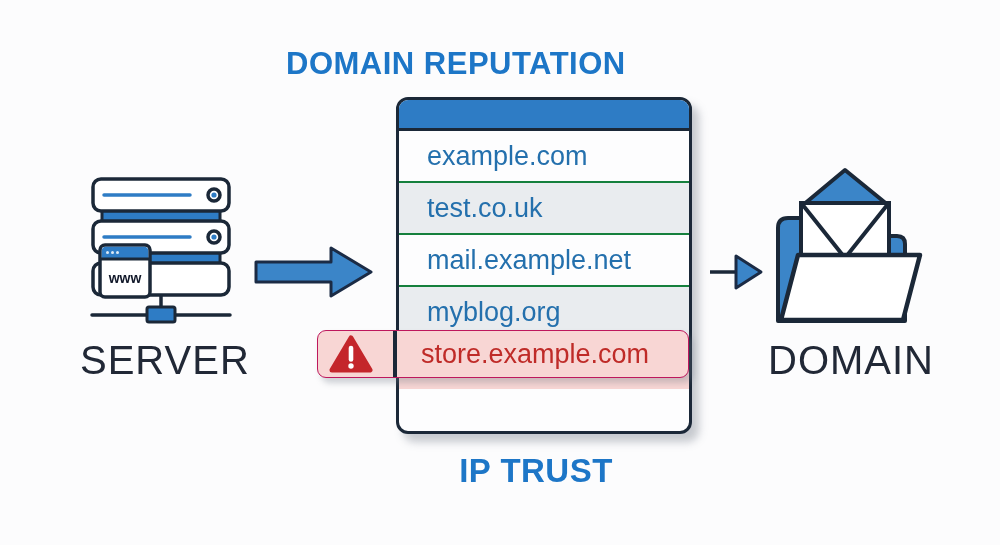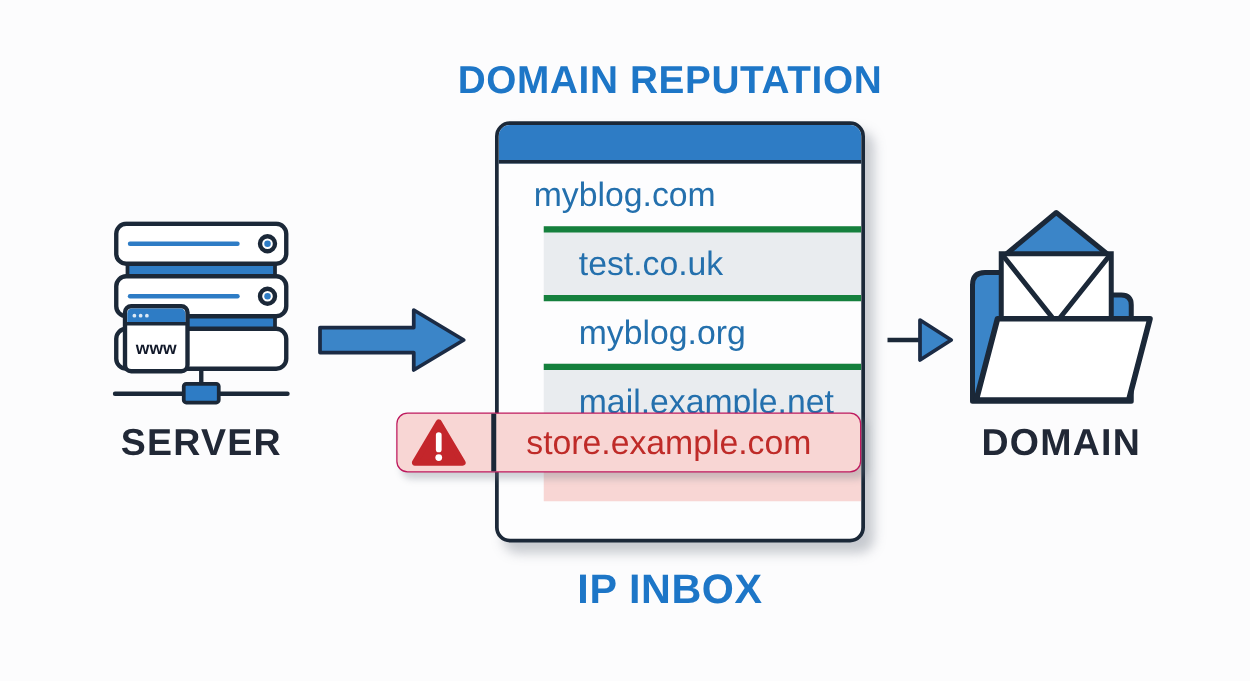--- a/index.html
+++ b/index.html
@@ -1,47 +1,47 @@
 <!DOCTYPE html>
 <html><head>
 <meta charset="utf-8">
 <style>
   html,body{margin:0;padding:0;background:#fff;}
   .canvas{
     position:relative;width:1000px;height:545px;overflow:hidden;
     background:#fcfcfd;font-family:"Liberation Sans",sans-serif;
   }
   .big-title{
-    position:absolute;left:286px;top:46px;width:500px;text-align:center;
+    position:absolute;left:286px;top:46px;width:500px;text-align:left;
     font-size:31px;font-weight:bold;color:#1d76c7;letter-spacing:.5px;
   }
   .sub-title{
     position:absolute;left:286px;top:452px;width:500px;text-align:center;
     font-size:33px;font-weight:bold;color:#1d76c7;letter-spacing:.5px;
   }
   .icon-label{
-    position:absolute;text-align:center;font-size:30px;color:#212836;
-    font-weight:700;letter-spacing:1px;
+    position:absolute;text-align:center;font-size:40px;color:#212836;
+    font-weight:400;letter-spacing:1px;
   }
   .server-label{left:80px;top:338px;width:162px;}
   .inbox-label{left:768px;top:338px;width:162px;}
   .server-svg{position:absolute;left:90px;top:177px;}
   .inbox-svg{position:absolute;left:773px;top:162px;}
   .big-arrow-svg{position:absolute;left:253px;top:245px;}
   .small-arrow-svg{position:absolute;left:704px;top:250px;}
   
   .window{
     position:absolute;left:396px;top:97px;width:290px;height:331px;
     border:3px solid #1b2838;border-radius:12px;background:#fdfdfe;
     box-shadow:7px 8px 9px rgba(110,118,132,.38);overflow:hidden;
   }
   .titlebar{height:28px;background:#2e7cc5;border-bottom:3px solid #1b2838;}
   .rows{position:relative;}
   .row{height:50px;display:flex;align-items:center;}
-  .row + .row{border-top:5px solid #15803d;margin-left:36px;}
+  .row + .row{border-top:2px solid #15803d;}
   .row:nth-child(even){background:#e9ecef;}
   .row:nth-child(odd){background:#fdfdfe;}
   .row.flagged{background:#f8d6d4;border-top-color:#d9a3a0;}
   .row-label{
     padding-left:28px;font-size:27px;color:#2470ad;white-space:nowrap;
   }
   
   .flag-overlay{
     position:absolute;left:317px;top:330px;width:370px;height:46px;
     background:#f8d6d4;border:1px solid #be185d;border-radius:9px;
@@ -95,30 +95,30 @@
   <div class="icon-label server-label">SERVER</div>
 
   <svg class="big-arrow-svg" width="122" height="54" viewBox="0 0 122 54">
     <polygon points="3,17 78,17 78,3 118,27 78,51 78,37 3,37" fill="#3b85c8" stroke="#1b2b45" stroke-width="3" stroke-linejoin="round"></polygon>
   </svg>
 
   <div class="window">
     <div class="titlebar"></div>
     <div class="rows" id="rows">
         <div class="row">
-          <span class="row-label">myblog.com</span>
+          <span class="row-label">example.com</span>
         </div>
         <div class="row">
           <span class="row-label">test.co.uk</span>
         </div>
         <div class="row">
-          <span class="row-label">myblog.org</span>
+          <span class="row-label">mail.example.net</span>
         </div>
         <div class="row">
-          <span class="row-label">mail.example.net</span>
+          <span class="row-label">myblog.org</span>
         </div>
         <div class="row flagged"></div>
       </div>
   </div>
 
   <div class="flag-overlay">
     <svg class="warn" width="44" height="40" viewBox="0 0 44 40">
       <path d="M22 4 L41 36 L3 36 Z" fill="#c4262b" stroke="#c4262b" stroke-width="5" stroke-linejoin="round"></path>
       <line x1="22" y1="14" x2="22" y2="25.5" stroke="#ffffff" stroke-width="4.6" stroke-linecap="round"></line>
       <circle cx="22" cy="32" r="2.7" fill="#ffffff"></circle>
@@ -136,15 +136,15 @@
     <path d="M 5,159 L 5,66 Q 5,56 15,56 L 52,56 L 52,74 L 124,74 Q 132,74 132,82 L 132,159 Z" fill="#3b85c8" stroke="#1b2838" stroke-width="4" stroke-linejoin="round"></path>
     <g>
       <path d="M 30,43 L 72,8 L 115,43 Z" fill="#3b85c8" stroke="#1b2838" stroke-width="4" stroke-linejoin="round"></path>
       <rect x="28" y="41" width="88" height="81" fill="#ffffff" stroke="#1b2838" stroke-width="4"></rect>
       <path d="M 29,42 L 72,96 L 115,42" fill="none" stroke="#1b2838" stroke-width="4" stroke-linejoin="round" stroke-linecap="round"></path>
     </g>
     <path d="M 25,93 L 147,93 L 130,158 L 8,158 Z" fill="#ffffff" stroke="#1b2838" stroke-width="4.5" stroke-linejoin="round"></path>
   </svg>
   <div class="icon-label inbox-label">DOMAIN</div>
 
-  <div class="sub-title">IP INBOX</div>
+  <div class="sub-title">IP TRUST</div>
 
 </div>
 
 </body></html>

